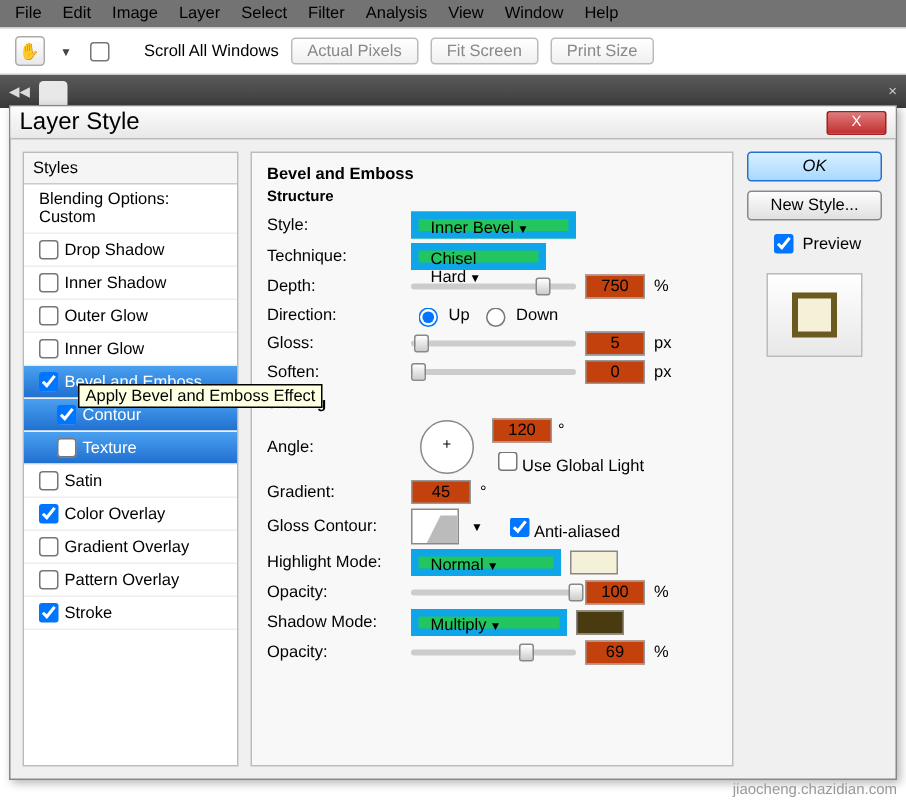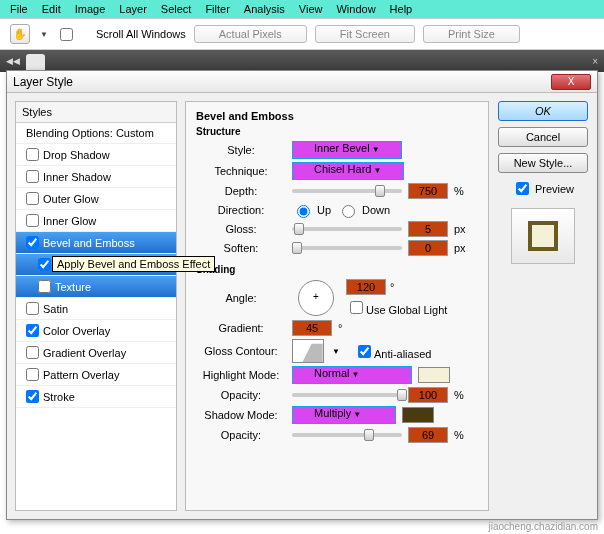--- a/index.html
+++ b/index.html
@@ -1,45 +1,45 @@
 <!DOCTYPE html>
 <html><head>
 <meta charset="utf-8">
 <style>
 * { box-sizing: border-box; font-family: "Segoe UI", Tahoma, sans-serif; font-size: 11px; }
 body { margin: 0; background: #fff; width: 604px; height: 534px; overflow: hidden; }
-.menubar { display: flex; gap: 14px; padding: 3px 10px; background: #5eead4; border-bottom: 1px solid #ccc; }
+.menubar { display: flex; gap: 14px; padding: 3px 10px; background: #737373; border-bottom: 1px solid #ccc; }
 .menubar span { cursor: default; }
 .toolbar { display: flex; align-items: center; gap: 8px; padding: 5px 10px; background: #fff; border-bottom: 1px solid #ccc; }
 .toolbar .hand { width: 20px; height: 20px; display: inline-flex; align-items: center; justify-content: center; border: 1px solid #aaa; border-radius: 3px; background: linear-gradient(#fff,#e8e8e8); }
 .toolbar .dd { font-size: 8px; margin-left: 2px; color: #444; }
 .toolbar label { display: flex; align-items: center; gap: 20px; }
-.toolbar .btn { padding: 2px 24px; border: 1px solid #bbb; border-radius: 3px; background: linear-gradient(#fff,#f0f0f0); color: #888; text-align: center; }
+.toolbar .btn { padding: 2px 10px; border: 1px solid #bbb; border-radius: 3px; background: linear-gradient(#fff,#f0f0f0); color: #888; text-align: center; }
 .tabstrip { height: 22px; background: linear-gradient(#5a5a5a,#3a3a3a); display: flex; align-items: center; padding: 0 6px; gap: 6px; }
 .tabstrip .nav { color: #ddd; font-size: 9px; }
 .tabstrip .tab { background: #e8e8e8; height: 18px; border-radius: 3px 3px 0 0; padding: 2px 8px; color: #555; margin-top: 4px; }
 .tabstrip .x { color: #ccc; font-size: 10px; margin-left: auto; }
 .dlg { position: absolute; left: 6px; top: 70px; width: 592px; height: 450px; border: 1px solid #888; background: #f0f0f0; box-shadow: 2px 2px 6px rgba(0,0,0,0.3); }
 .dlg-title { height: 22px; background: linear-gradient(#fdfdfd,#e8e8e8); border-bottom: 1px solid #bbb; display: flex; align-items: center; padding: 0 6px; }
-.dlg-title .txt { font-size: 12px; }
+.dlg-title .txt { font-size: 16px; }
 .dlg-title .close { margin-left: auto; width: 40px; height: 16px; background: linear-gradient(#e07a7a,#c03030); border: 1px solid #a02020; border-radius: 2px; color: #fff; text-align: center; line-height: 14px; font-size: 10px; }
 .dlg-body { display: flex; padding: 8px; gap: 8px; height: calc(100% - 22px); }
-.styles-col { width: 162px; border: 1px solid #bbb; background: #fff; display: flex; flex-direction: column; }
+.styles-col { width: 144px; border: 1px solid #bbb; background: #fff; display: flex; flex-direction: column; }
 .styles-col .hdr { padding: 4px 6px; border-bottom: 1px solid #ccc; background: #f5f5f5; }
 .styles-col .row { padding: 4px 10px; border-bottom: 1px solid #eee; display: flex; align-items: center; gap: 4px; position: relative; }
 .styles-col .row.sel { background: linear-gradient(#4aa0f0,#2070d0); color: #fff; }
 .styles-col .row.sub { padding-left: 22px; }
 .styles-col .row input[type=checkbox] { margin: 0; }
 .tooltip { position: absolute; left: 52px; top: 256px; background: #ffffe1; border: 1px solid #000; padding: 1px 4px; z-index: 10; white-space: nowrap; }
 .center { flex: 1; border: 1px solid #bbb; background: #f8f8f8; padding: 6px 10px; }
 .center .sect { font-weight: bold; margin: 2px 0 4px; }
 .center .sub { font-weight: bold; font-size: 10px; margin: 4px 0; }
 .frow { display: flex; align-items: center; margin: 3px 0; gap: 6px; }
-.frow .lbl { width: 90px; text-align: center; }
-.frow select, .frow .combo { border: 1px solid #0ea5e9; background: #d946ef; height: 18px; padding: 0 21px; }
+.frow .lbl { width: 90px; text-align: left; }
+.frow select, .frow .combo { border: 5px solid #0ea5e9; background: #22c55e; height: 18px; padding: 0 8px; }
 .frow .num { width: 40px; border: 1px solid #999; height: 16px; text-align: center; background: #c2410c; }
 .frow .unit { width: 20px; }
 .slider { flex: 1; max-width: 110px; height: 4px; background: #ccc; position: relative; border-radius: 2px; }
 .slider .thumb { position: absolute; top: -4px; width: 10px; height: 12px; background: linear-gradient(#fff,#ccc); border: 1px solid #888; border-radius: 2px; }
 .radio-wrap { display: flex; align-items: center; gap: 4px; }
 .contour { width: 32px; height: 24px; border: 1px solid #888; background: #fff; display: inline-flex; align-items: flex-end; }
 .contour svg { width: 100%; height: 100%; }
 .dd-arr { font-size: 8px; margin-left: 2px; }
 .swatch { width: 32px; height: 16px; border: 1px solid #888; display: inline-block; }
 .angle-ctrl { width: 36px; height: 36px; border: 1px solid #888; border-radius: 50%; background: #fff; position: relative; margin: 0 6px; }
@@ -151,21 +151,21 @@
       <div class="sect">Bevel and Emboss</div>
       <div class="sub">Structure</div>
 
       <div class="frow">
           <span class="lbl">Style:</span>
         <span class="combo" style="width:110px"><span>Inner Bevel</span><span class="dd-arr">▼</span></span>
         </div>
 
       <div class="frow">
           <span class="lbl">Technique:</span>
-        <span class="combo" style="width:112px"><span>Chisel Hard</span><span class="dd-arr">▼</span></span>
+        <span class="combo" style="width:90px"><span>Chisel Hard</span><span class="dd-arr">▼</span></span>
         </div>
 
       <div class="frow">
           <span class="lbl">Depth:</span>
         <span class="slider">
             <span class="thumb" style="left:75%"></span>
           </span>
         <input class="num" value="750" style="">
         <span class="unit">%</span>
         </div>
@@ -228,21 +228,21 @@
             <svg viewBox="0 0 32 24">
               <polygon points="0,24 10,24 20,4 32,4 32,24" fill="#bbb"></polygon>
             </svg>
           </span>
           <span class="dd-arr">▼</span>
         <label style="margin-left:8px"><input type="checkbox" checked="" style=""><span>Anti-aliased</span></label>
         </div>
 
       <div class="frow">
           <span class="lbl">Highlight Mode:</span>
-        <span class="combo" style="width:120px"><span>Normal</span><span class="dd-arr">▼</span></span>
+        <span class="combo" style="width:100px"><span>Normal</span><span class="dd-arr">▼</span></span>
         <span class="swatch" id="hcolor" style="background: rgb(245, 240, 216);"></span>
         </div>
 
       <div class="frow">
           <span class="lbl">Opacity:</span>
         <span class="slider">
             <span class="thumb" style="left:95%"></span>
           </span>
         <input class="num" value="100" style="">
         <span class="unit">%</span>
@@ -259,21 +259,20 @@
         <span class="slider">
             <span class="thumb" style="left:65%"></span>
           </span>
         <input class="num" value="69" style="">
         <span class="unit">%</span>
         </div>
     </div>
 
     <div class="right">
       <div class="rbtn ok">OK</div>
-      <div class="rbtn">Cancel</div>
       <div class="rbtn">New Style...</div>
       <label>
           <input type="checkbox" checked="" style="">
           <span>Preview</span>
         </label>
       <div class="preview">
           <div class="sq"></div>
         </div>
     </div>
   </div>

